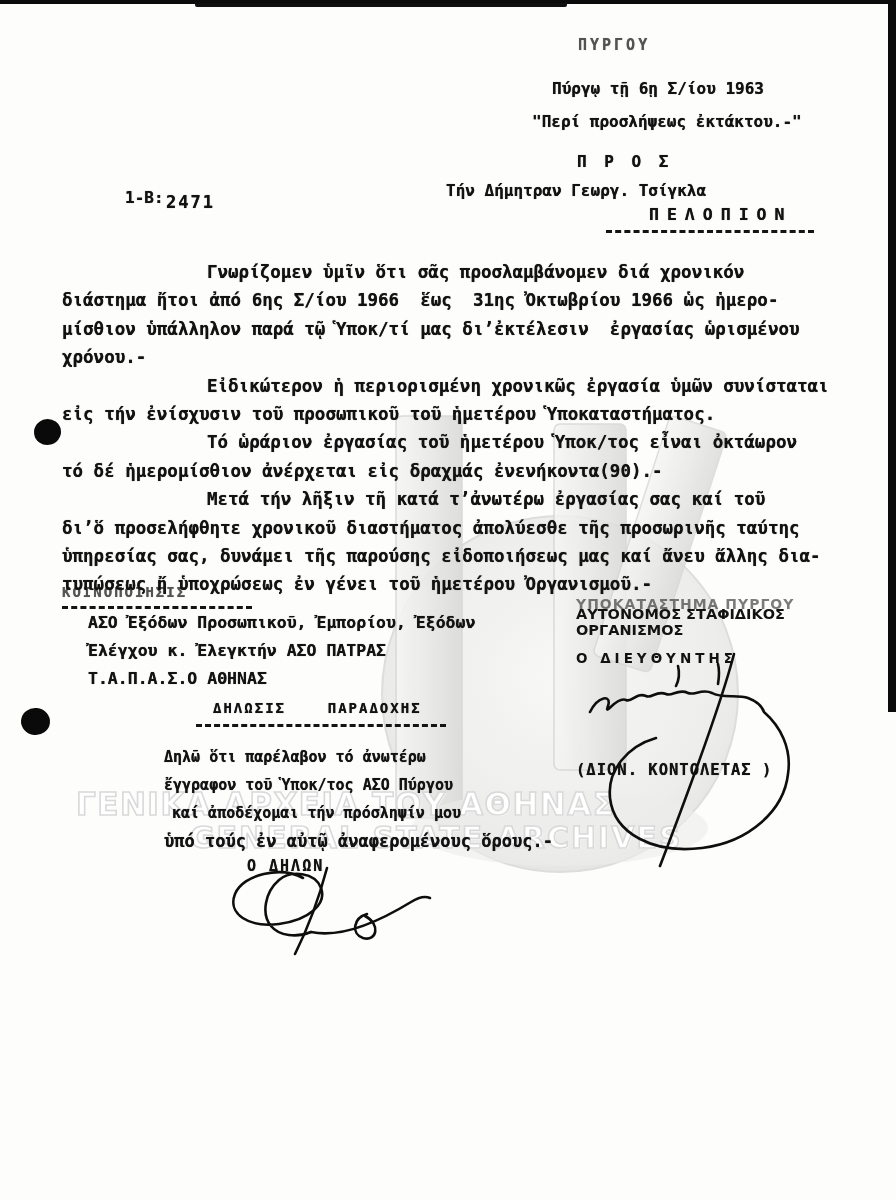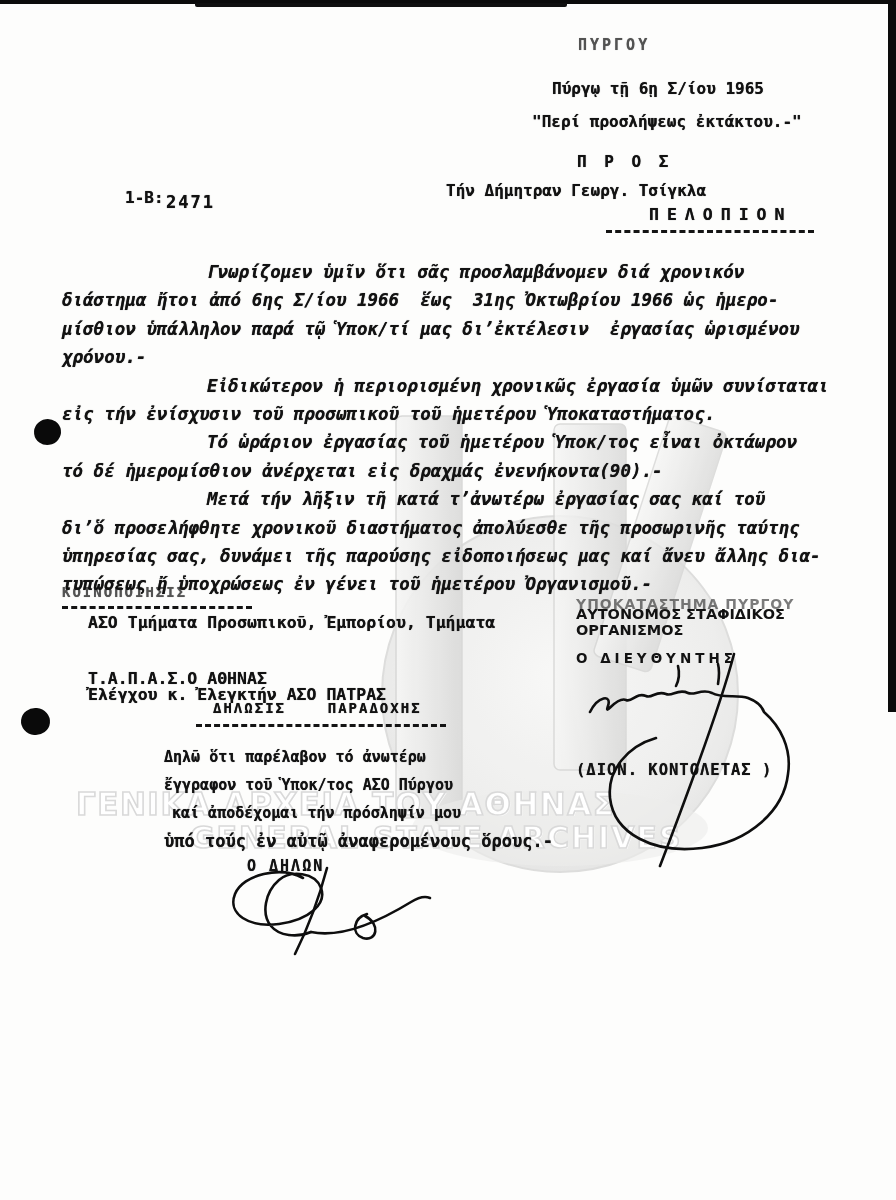--- a/index.html
+++ b/index.html
@@ -29,21 +29,20 @@
   .t{
     position:absolute;z-index:3;font-weight:bold;white-space:pre;
     text-shadow:0 0 0.7px rgba(10,10,10,0.85);
   }
   .faded{opacity:0.72;filter:blur(0.3px);}
   .vfaded{opacity:0.55;filter:blur(0.4px);}
   .body-block{position:absolute;left:62px;top:258px;width:812px;z-index:3;}
   .line{
     font-weight:bold;white-space:pre;line-height:28.4px;font-size:17.5px;
     text-shadow:0 0 0.7px rgba(10,10,10,0.85);
-    font-style:italic;
   }
   .indent{padding-left:145px;}
   .dash-ul{position:absolute;z-index:3;border-top:3.4px dashed #141414;height:0;}
   .stamp{
     position:absolute;z-index:3;left:576px;width:260px;
     font-family:"DejaVu Sans",sans-serif;font-weight:bold;
   }
   .sig{position:absolute;z-index:4;}
   .sig path{fill:none;stroke:#0e0e0e;stroke-width:2.6;stroke-linecap:round;stroke-linejoin:round;}
 </style>
@@ -75,21 +74,21 @@
     <rect x="28" y="8" width="66" height="402" rx="6" fill="url(#barGrad)" stroke="#d6d6d5" stroke-width="1.5" opacity="0.9"></rect>
     <rect x="186" y="16" width="72" height="346" rx="6" fill="url(#barGrad)" stroke="#d6d6d5" stroke-width="1.5" opacity="0.85"></rect>
     <rect x="262" y="10" width="60" height="252" rx="6" transform="rotate(18 292 136)" fill="url(#barGrad)" stroke="#d6d6d5" stroke-width="1.5" opacity="0.8"></rect>
     <ellipse cx="192" cy="420" rx="148" ry="38" fill="#ececeb" opacity="0.6"></ellipse>
   </svg>
 
   <div class="wm-text wm-1">ΓΕΝΙΚΑ ΑΡΧΕΙΑ ΤΟΥ ΑΘΗΝΑΣ</div>
   <div class="wm-text wm-2">GENERAL STATE ARCHIVES</div>
 
   <div class="t faded" style="left:578px;top:36px;font-size:15px;letter-spacing:3px;">ΠΥΡΓΟΥ</div>
-  <div class="t" style="left:552px;top:79px;font-size:16px;">Πύργῳ τῇ 6ῃ Σ/ίου 1965</div>
+  <div class="t" style="left:552px;top:79px;font-size:16px;">Πύργῳ τῇ 6ῃ Σ/ίου 1963</div>
   <div class="t" style="left:532px;top:112px;font-size:16px;">"Περί προσλήψεως ἐκτάκτου.-"</div>
   <div class="t" style="left:166px;top:154px;font-size:17px;letter-spacing:2px;margin-top:38px;">2471</div>
   <div class="t" style="left:125px;top:188px;font-size:16px;">1-Β:</div>
 
   <div class="t" style="left:577px;top:152px;font-size:16px;letter-spacing:4px;">Π Ρ Ο Σ</div>
   <div class="t" style="left:446px;top:181px;font-size:16px;">Τήν Δήμητραν Γεωργ. Τσίγκλα</div>
   <div class="t" style="left:649px;top:205px;font-size:16.5px;letter-spacing:8px;">ΠΕΛΟΠΙΟΝ</div>
   <div class="dash-ul" style="left:606px;top:230px;width:208px;"></div>
 
   <div class="body-block">
@@ -102,22 +101,22 @@
     <div class="line indent">Τό ὡράριον ἐργασίας τοῦ ἡμετέρου Ὑποκ/τος εἶναι ὀκτάωρον</div>
     <div class="line">τό δέ ἡμερομίσθιον ἀνέρχεται εἰς δραχμάς ἐνενήκοντα(90).-</div>
     <div class="line indent">Μετά τήν λῆξιν τῆ κατά τ’ἀνωτέρω ἐργασίας σας καί τοῦ</div>
     <div class="line">δι’ὅ προσελήφθητε χρονικοῦ διαστήματος ἀπολύεσθε τῆς προσωρινῆς ταύτης</div>
     <div class="line">ὑπηρεσίας σας, δυνάμει τῆς παρούσης εἰδοποιήσεως μας καί ἄνευ ἄλλης δια-</div>
     <div class="line">τυπώσεως ἤ ὑποχρώσεως ἐν γένει τοῦ ἡμετέρου Ὀργανισμοῦ.-</div>
   </div>
 
   <div class="t faded" style="left:62px;top:584px;font-size:14px;letter-spacing:2px;">ΚΟΙΝΟΠΟΙΗΣΙΣ</div>
   <div class="dash-ul" style="left:62px;top:606px;width:190px;"></div>
-  <div class="t" style="left:88px;top:613px;font-size:16.5px;">ΑΣΟ Τμήματα Προσωπικοῦ, Ἐμπορίου, Τμήματα</div>
-  <div class="t" style="left:88px;top:641px;font-size:16.5px;margin-top:44px;">Ἐλέγχου κ. Ἐλεγκτήν ΑΣΟ ΠΑΤΡΑΣ</div>
+  <div class="t" style="left:88px;top:613px;font-size:16.5px;">ΑΣΟ Ἐξόδων Προσωπικοῦ, Ἐμπορίου, Ἐξόδων</div>
+  <div class="t" style="left:88px;top:641px;font-size:16.5px;">Ἐλέγχου κ. Ἐλεγκτήν ΑΣΟ ΠΑΤΡΑΣ</div>
   <div class="t" style="left:88px;top:669px;font-size:16.5px;">Τ.Α.Π.Α.Σ.Ο ΑΘΗΝΑΣ</div>
 
   <div class="stamp" style="top:606px;font-size:14.5px;">ΑΥΤΟΝΟΜΟΣ ΣΤΑΦΙΔΙΚΟΣ ΟΡΓΑΝΙΣΜΟΣ</div>
   <div class="stamp vfaded" style="top:596px;font-size:14px;letter-spacing:1px;">ΥΠΟΚΑΤΑΣΤΗΜΑ ΠΥΡΓΟΥ</div>
   <div class="stamp" style="top:650px;font-size:13.5px;letter-spacing:4px;">Ο ΔΙΕΥΘΥΝΤΗΣ</div>
   <div class="t" style="left:576px;top:761px;font-size:15.5px;letter-spacing:1px;">(ΔΙΟΝ. ΚΟΝΤΟΛΕΤΑΣ )</div>
 
   <svg class="sig" style="left:552px;top:638px;" width="256" height="240" viewBox="0 0 256 240">
     <path d="M38,74 C46,58 60,56 56,68 C52,80 64,58 74,62 C80,65 84,54 94,58 C100,61 104,52 114,56 C120,59 126,50 136,55 C142,58 150,50 160,55 C170,61 186,56 196,60 C204,63 210,68 212,74 C228,88 240,110 236,136 C232,172 198,204 150,210 C102,216 62,196 58,160 C55,132 76,108 104,100"></path>
     <path d="M182,16 C168,70 134,160 108,228"></path>

